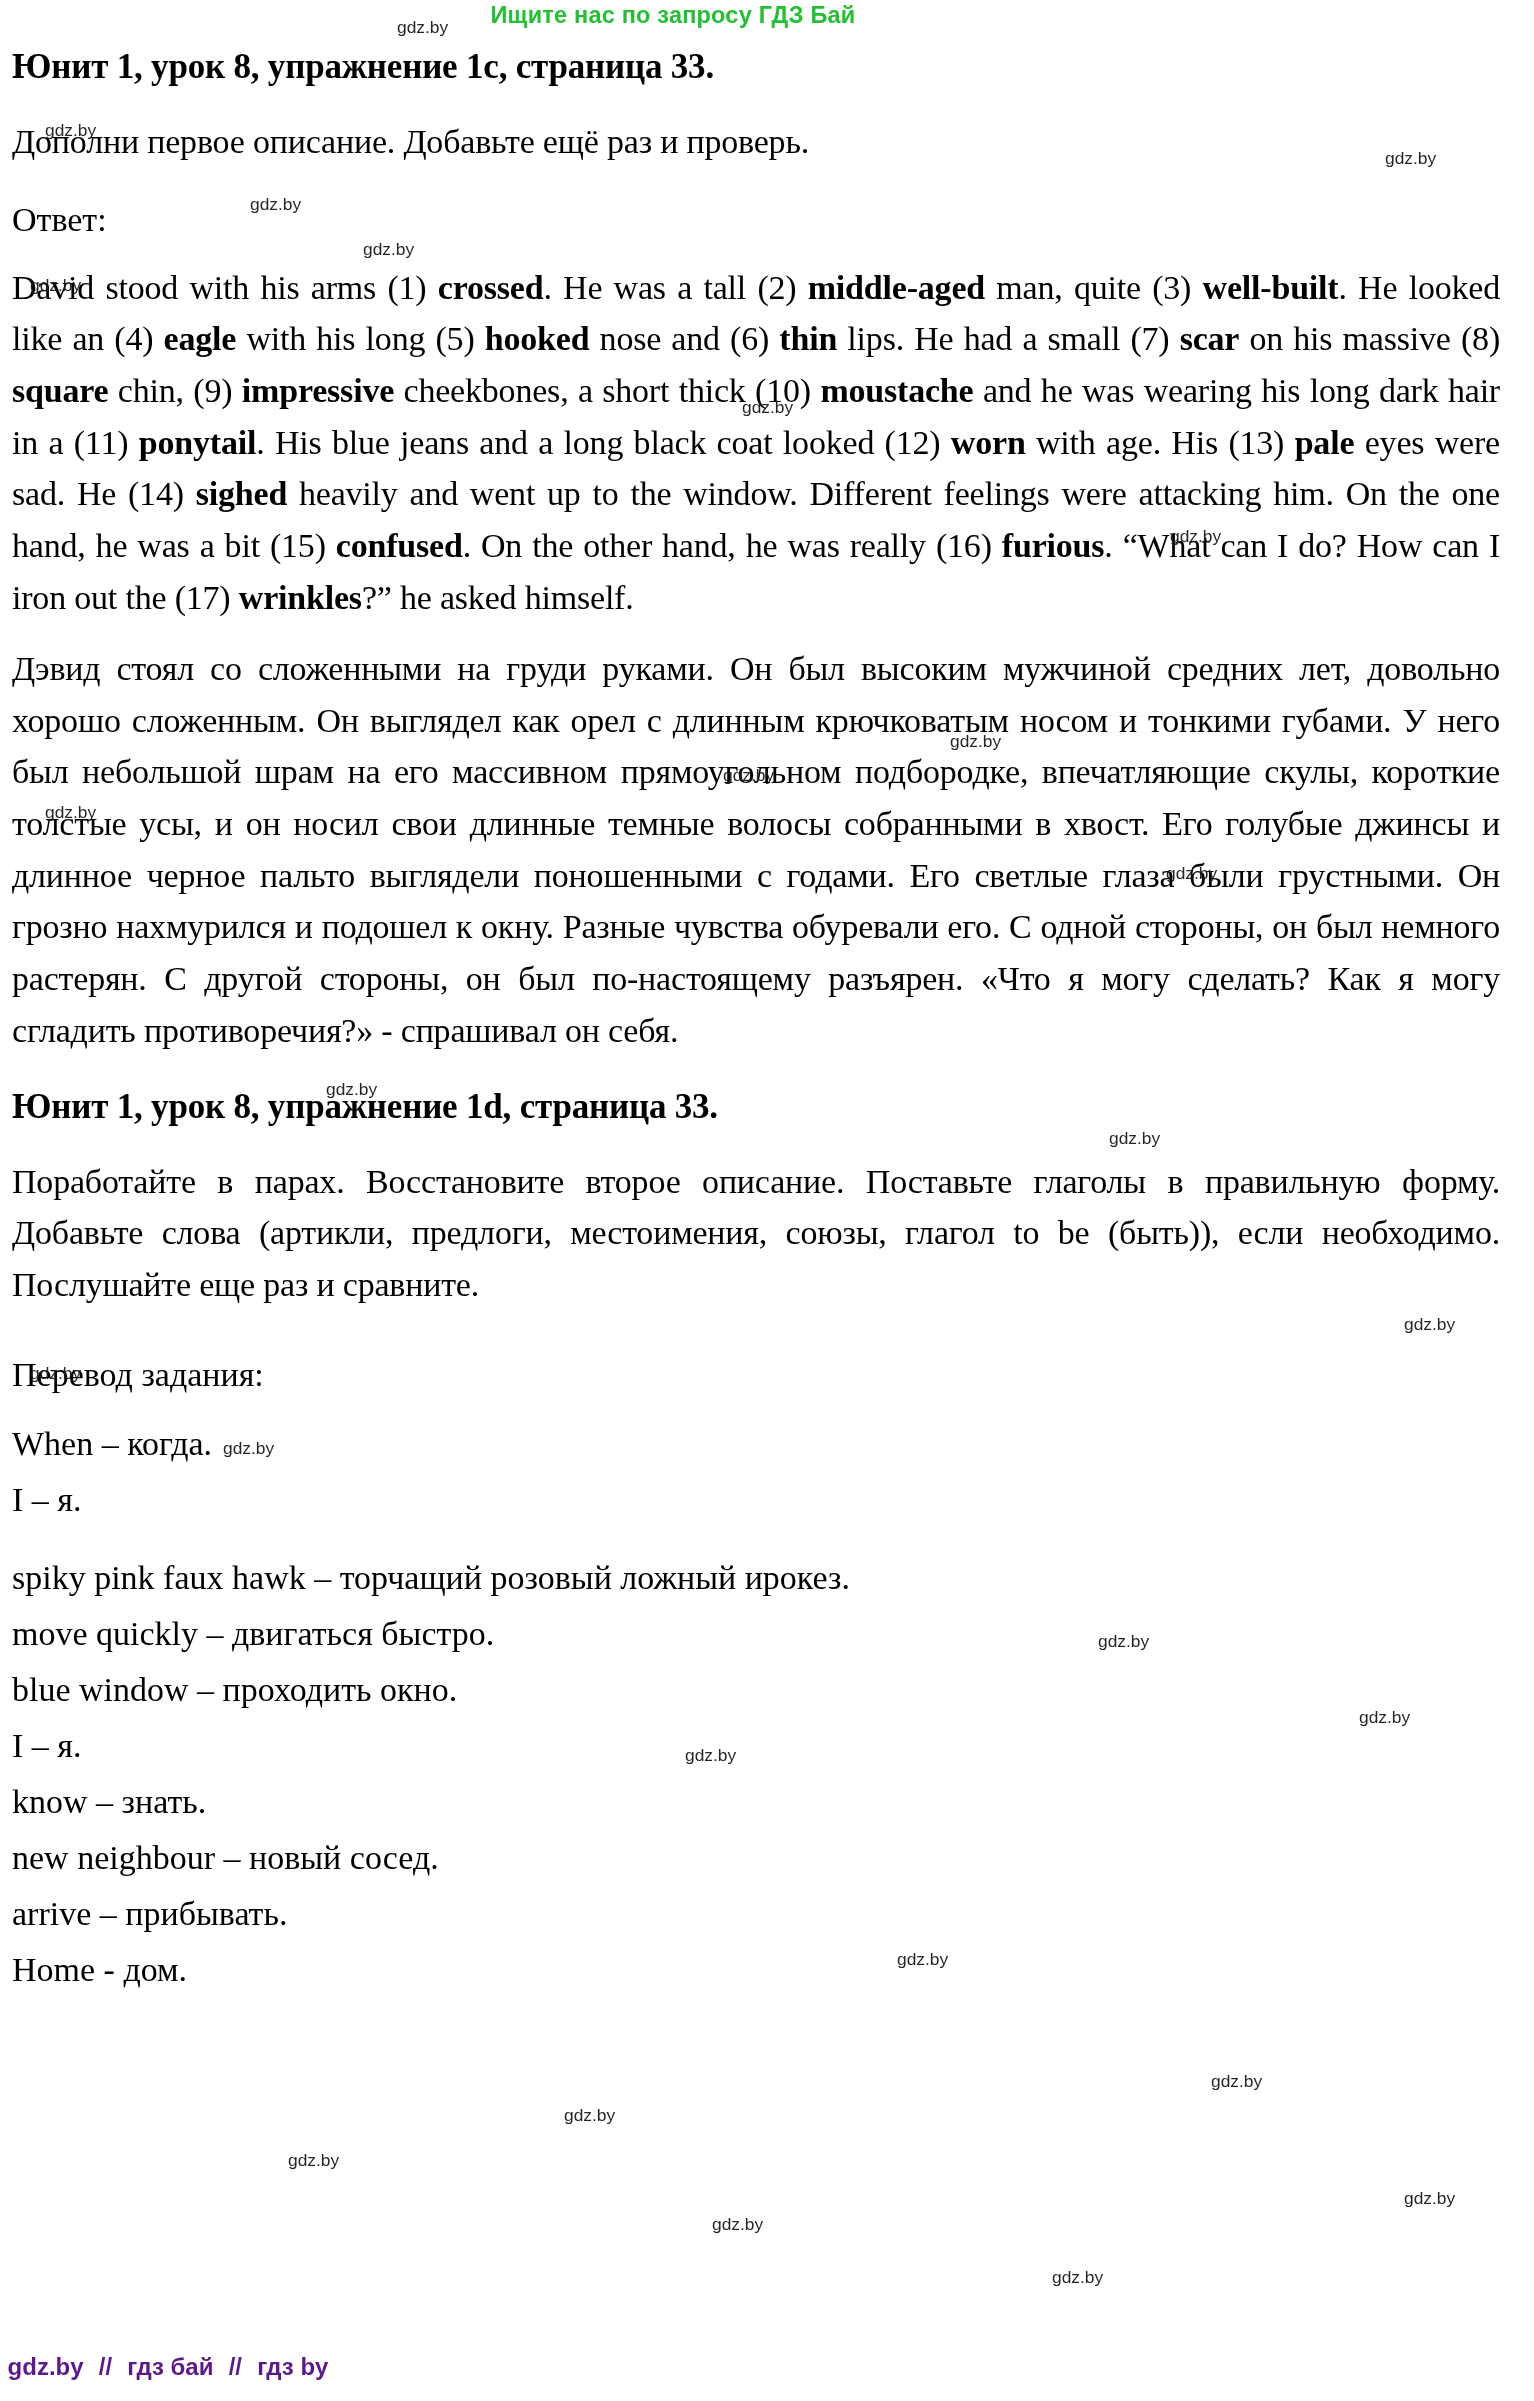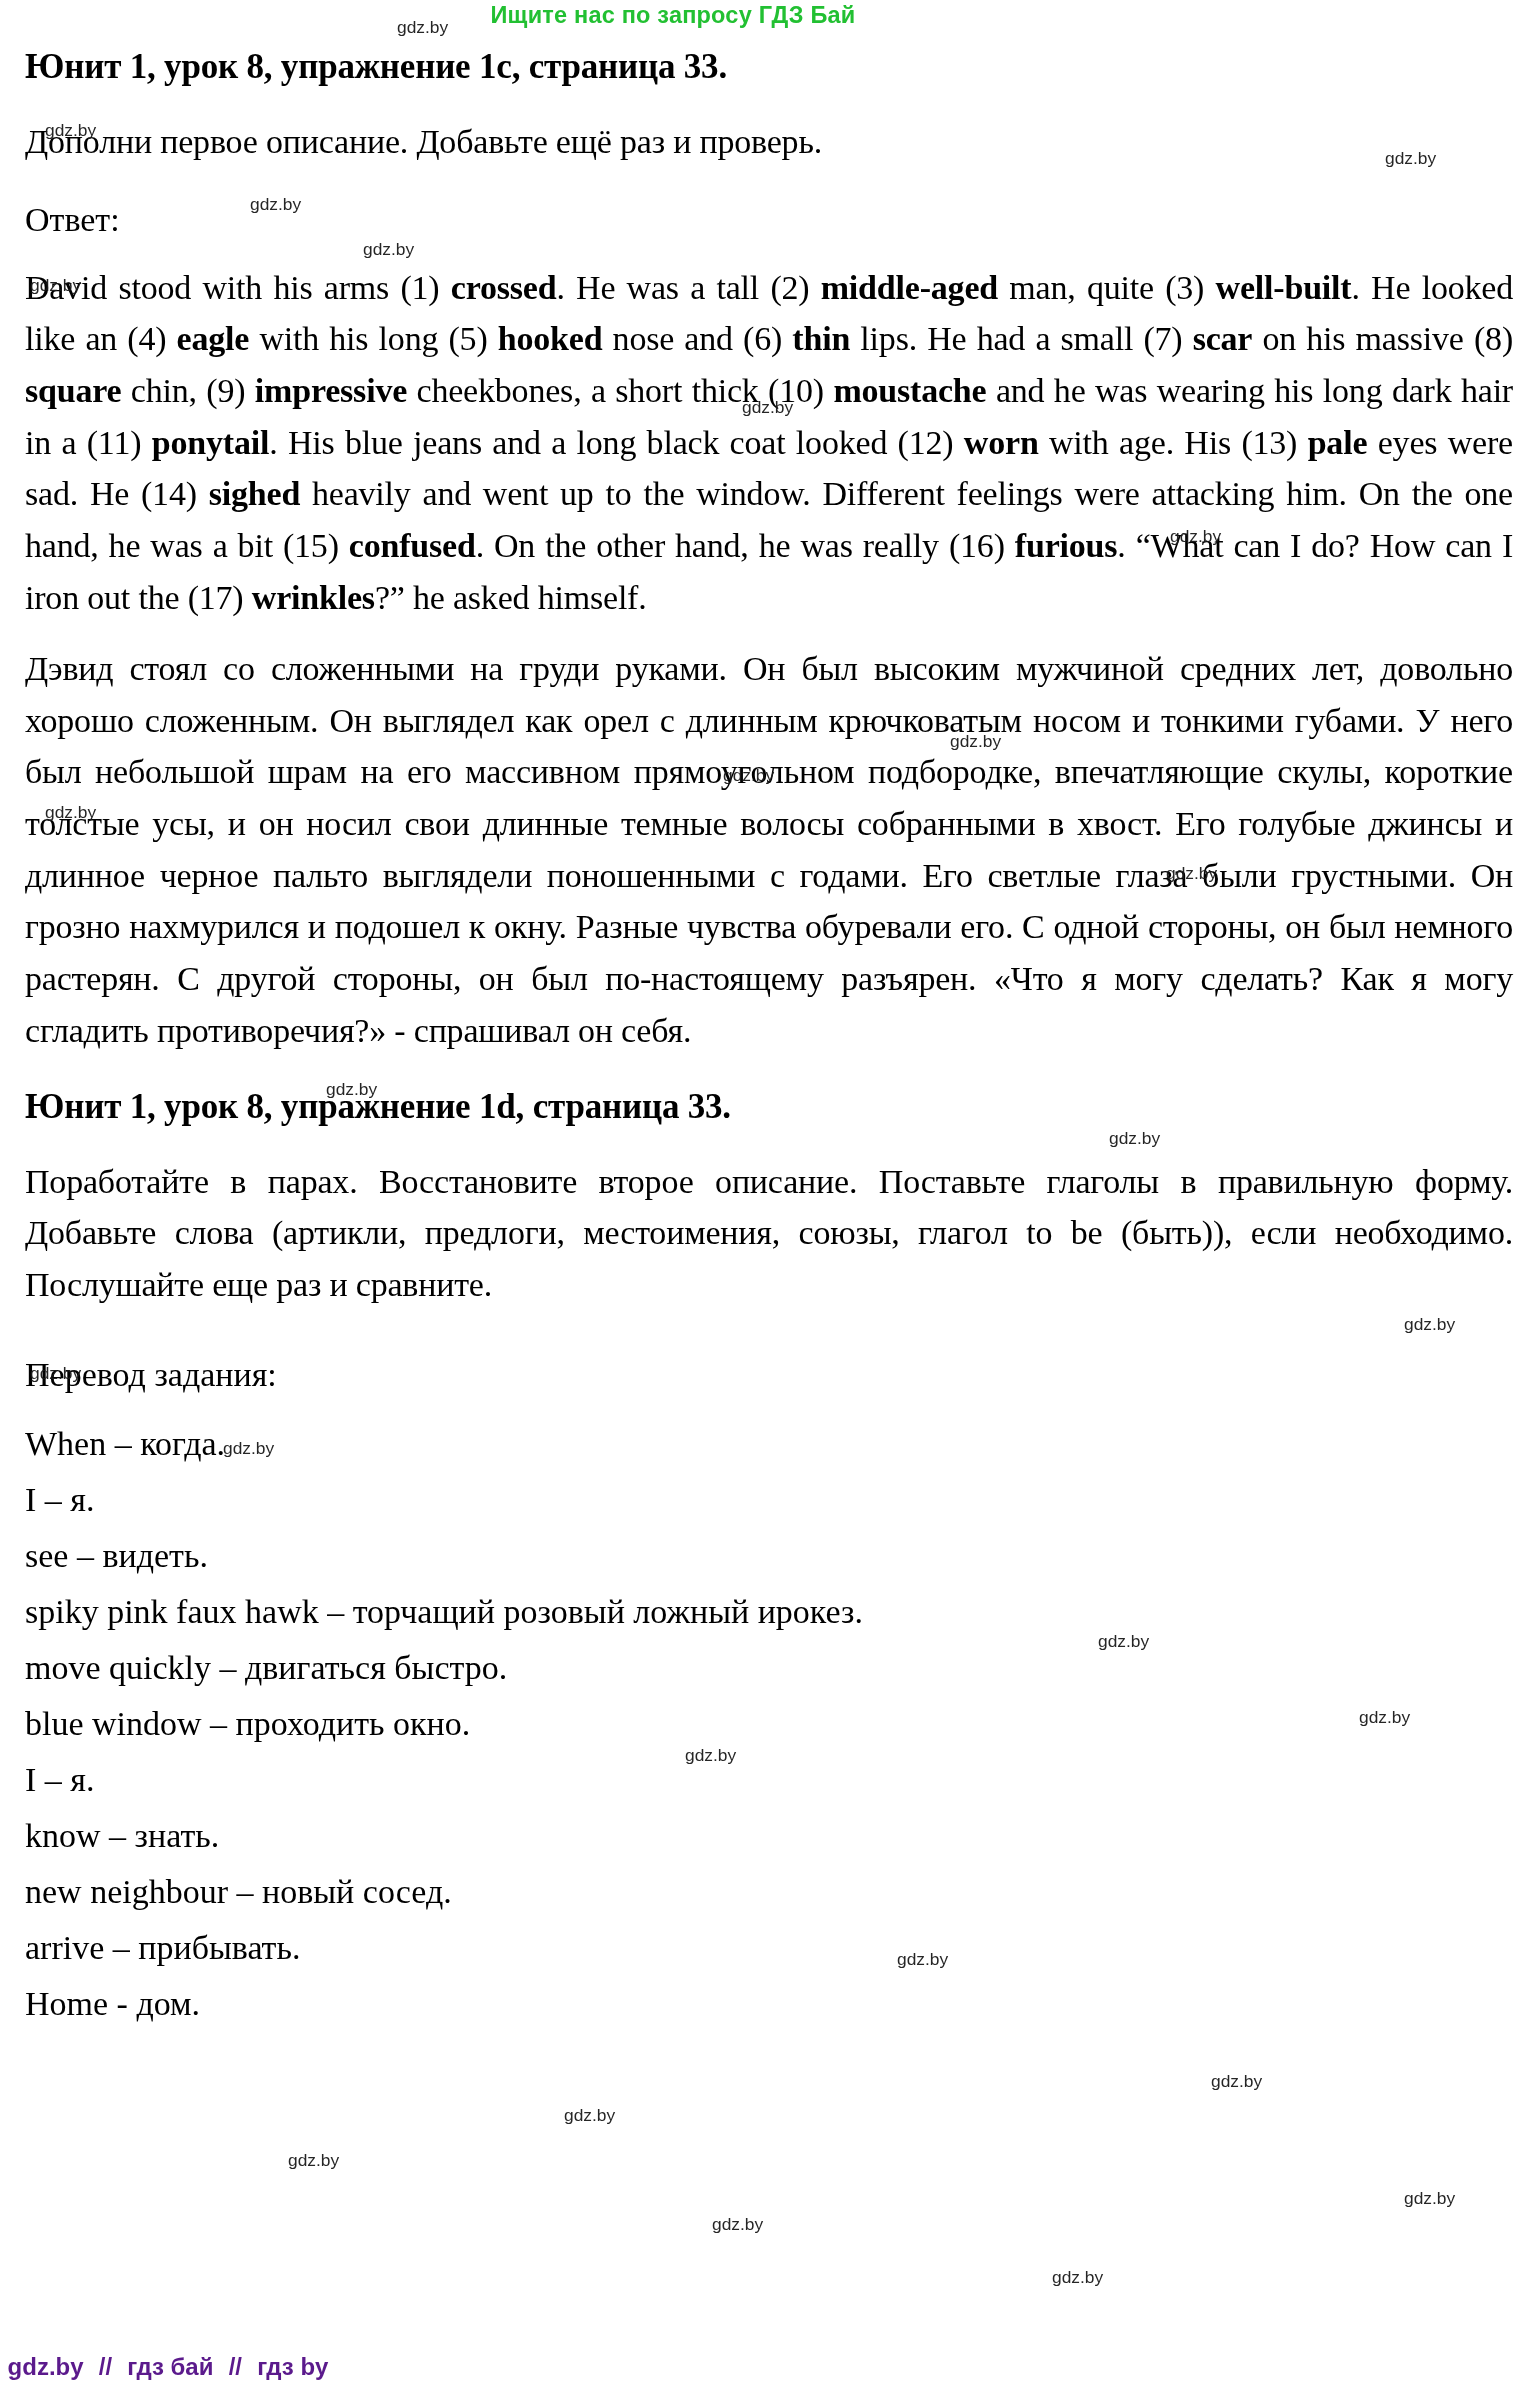--- a/index.html
+++ b/index.html
@@ -32,21 +32,21 @@
     font-family: "Liberation Sans", "DejaVu Sans", sans-serif;
     font-weight: bold;
     font-size: 23.5px;
     letter-spacing: 0.2px;
     white-space: nowrap;
   }
 
   
   .content {
     position: absolute;
-    left: 25px;
+    left: 12px;
     top: 47px;
     width: 1488px;
   }
 
   h2.section-title {
     font-size: 35px;
     font-weight: bold;
     margin: 0 0 0 0;
     line-height: 1.12;
     letter-spacing: -0.2px;
@@ -150,21 +150,20 @@
 
     <p class="answer-label">Перевод задания:</p>
 
     <div class="spacer-md"></div>
 
     <div id="vocab-list">
         <p class="vocab-line">When – когда.</p>
         <div class="vocab-gap"></div>
         <p class="vocab-line">I – я.</p>
         <div class="vocab-gap"></div>
-        <p class="vocab-line">see – видеть.</p>
         <div class="vocab-gap"></div>
         <p class="vocab-line">spiky pink faux hawk – торчащий розовый ложный ирокез.</p>
         <div class="vocab-gap"></div>
         <p class="vocab-line">move quickly – двигаться быстро.</p>
         <div class="vocab-gap"></div>
         <p class="vocab-line">blue window – проходить окно.</p>
         <div class="vocab-gap"></div>
         <p class="vocab-line">I – я.</p>
         <div class="vocab-gap"></div>
         <p class="vocab-line">know – знать.</p>

